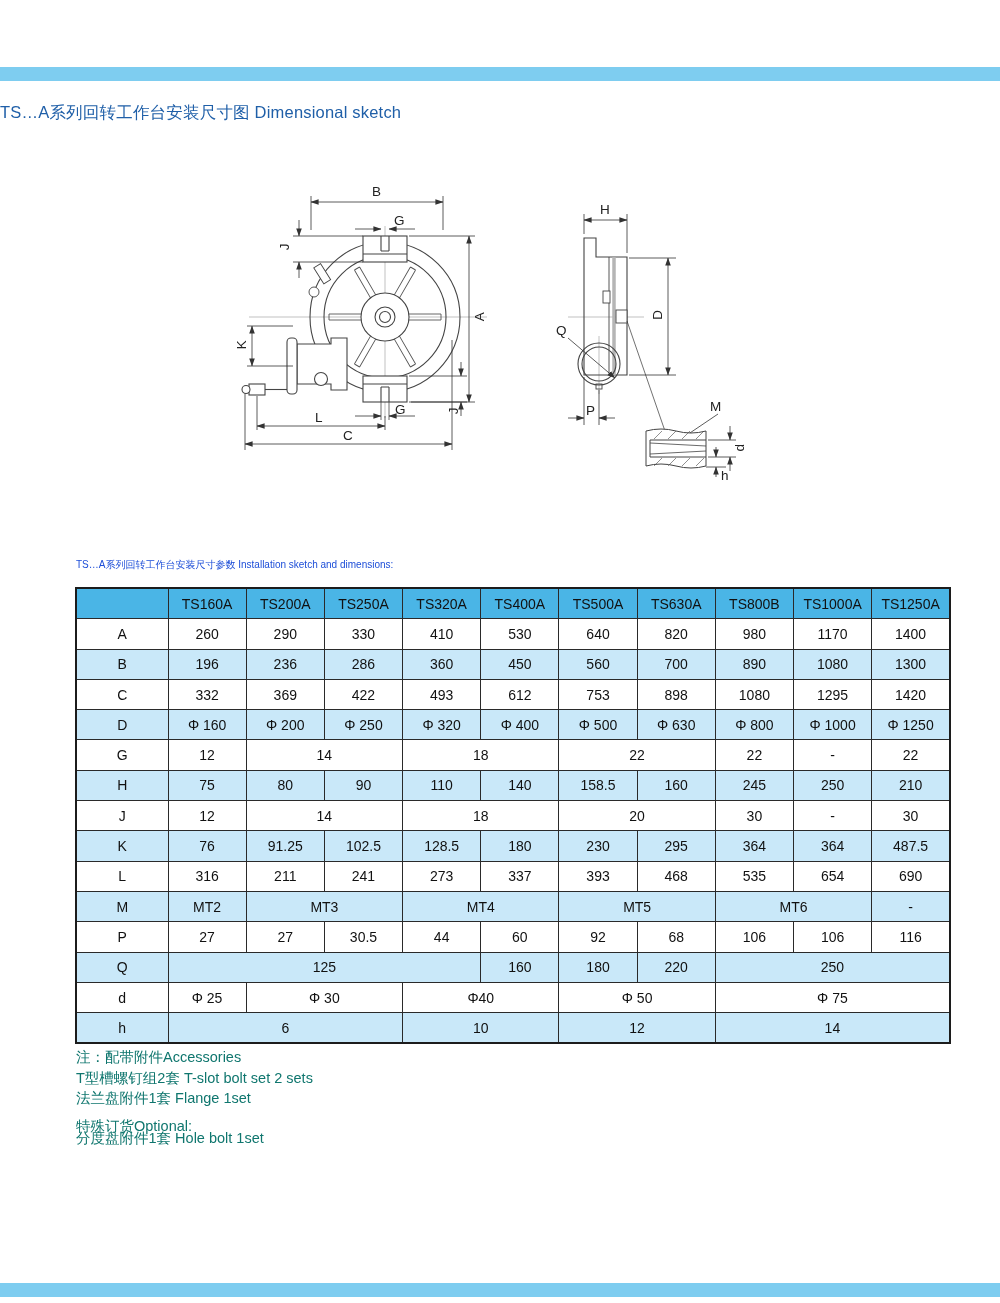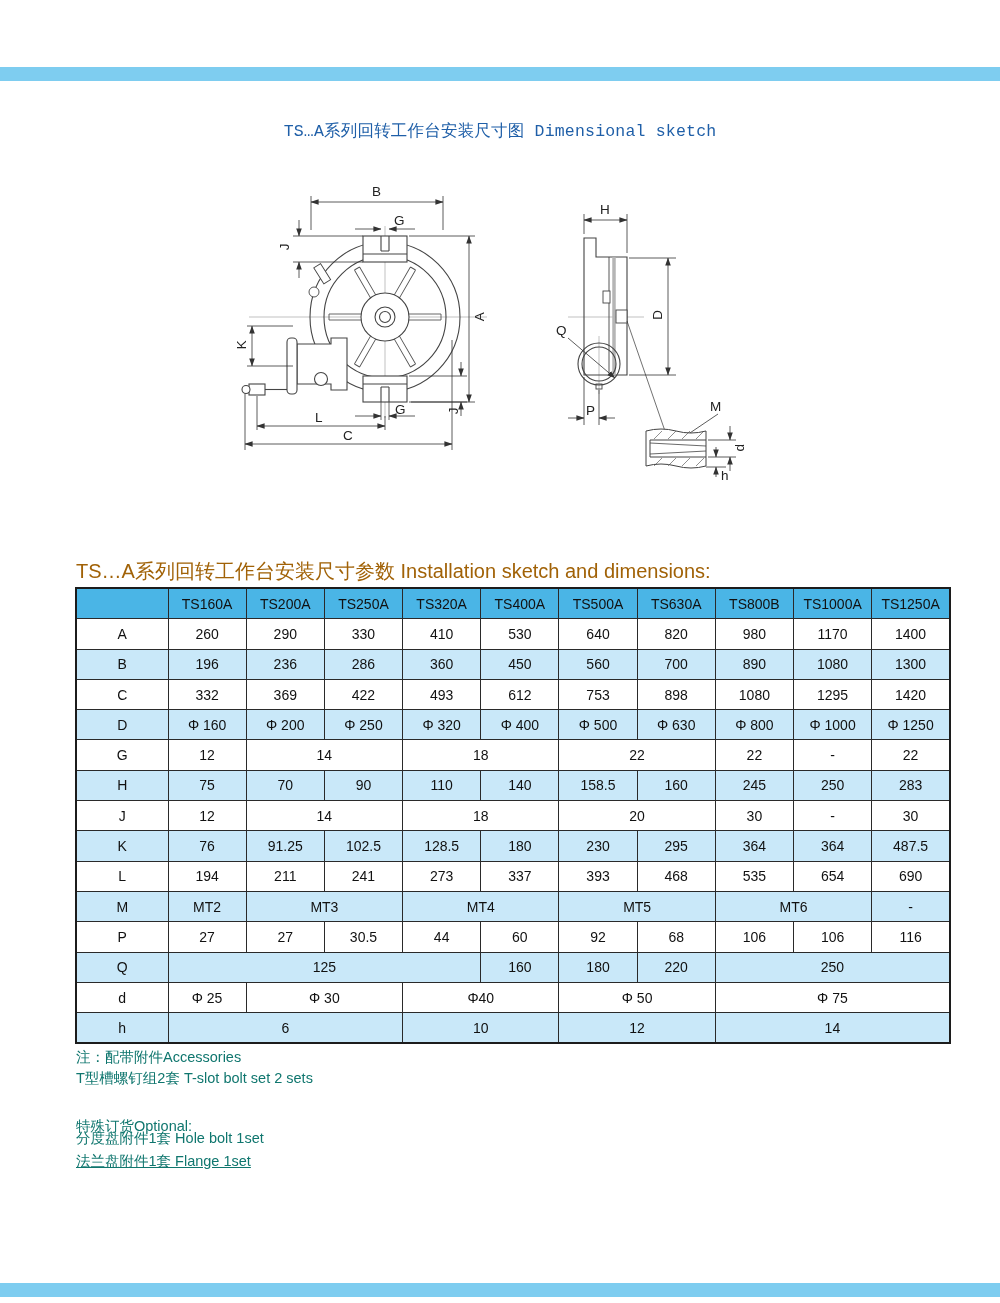--- a/index.html
+++ b/index.html
@@ -4,50 +4,50 @@
 <style>
   html,body { margin:0; padding:0; background:#fff; }
   #page {
     position:relative; width:1000px; height:1303px; background:#fff;
     font-family:"Liberation Sans", sans-serif; color:#1a1a1a; overflow:hidden;
   }
   .bar { position:absolute; left:0; width:1000px; height:14px; }
   #bar-top { top:67px; }
   #bar-bottom { top:1283px; }
   #doc-title {
-    position:absolute; top:120px; left:0; width:1000px; text-align:center;
-    font-size:16.5px; letter-spacing:.2px;font-family:Liberation Mono, monospace;
+    position:absolute; top:102px; left:0; width:1000px; text-align:left;
+    font-size:16.5px; letter-spacing:.2px;
   }
   .draw { position:absolute; }
   #front-view { left:235px; top:180px; width:265px; height:305px; }
   #side-view  { left:540px; top:180px; width:225px; height:305px; }
   .dlbl { position:absolute; font-size:13.5px; color:#222; line-height:1; }
   .rot { transform:rotate(-90deg); transform-origin:center; display:inline-block; }
   #table-caption {
-    position:absolute; left:76px; top:558px; font-size:20px; color:#a16207;
+    position:absolute; left:76px; top:558px; font-size:10px; color:#1d4ed8;
   }
   #dims-table {
     position:absolute; left:75px; top:587px; width:876px;
     border-collapse:collapse; table-layout:fixed;
     border:2px solid #1c1c1c;
   }
   #dims-table th, #dims-table td {
     border:1px solid #2a2a2a; height:29.3px; padding:0;
     text-align:center; vertical-align:middle;
     font-size:14px; font-weight:normal; color:#111;
   }
   #dims-table thead th { background:#4ab5e6; }
   #dims-table tbody tr.alt th, #dims-table tbody tr.alt td { background:#c9e8f9; }
   #dims-table col.lblcol { width:92px; }
   .note { position:absolute; left:76px; font-size:14.5px; color:#0f766e; }
   #note-1 { top:1048px; }
   #note-2 { top:1069px; }
   #note-3 { top:1117px; }
   #note-4 { top:1129px; }
-  #note-5 { top:1152px;text-decoration:underline; }
+  #note-5 { top:1089px; }
   svg { display:block; }
 </style>
 </head>
 <body>
 
 <div id="page">
 
   <div class="bar" id="bar-top" style="background: rgb(126, 205, 240);"></div>
 
   <div id="doc-title" style="color: rgb(31, 95, 168);">TS…A系列回转工作台安装尺寸图 Dimensional sketch</div>
@@ -337,29 +337,29 @@
           <td colspan="2">14</td>
           <td colspan="2">18</td>
           <td colspan="2">22</td>
           <td>22</td>
           <td>-</td>
           <td>22</td>
         </tr>
         <tr class="alt">
           <th>H</th>
           <td>75</td>
-          <td>70</td>
+          <td>80</td>
           <td>90</td>
           <td>110</td>
           <td>140</td>
           <td>158.5</td>
           <td>160</td>
           <td>245</td>
           <td>250</td>
-          <td>283</td>
+          <td>210</td>
         </tr>
         <tr>
           <th>J</th>
           <td>12</td>
           <td colspan="2">14</td>
           <td colspan="2">18</td>
           <td colspan="2">20</td>
           <td>30</td>
           <td>-</td>
           <td>30</td>
@@ -372,21 +372,21 @@
           <td>128.5</td>
           <td>180</td>
           <td>230</td>
           <td>295</td>
           <td>364</td>
           <td>364</td>
           <td>487.5</td>
         </tr>
         <tr>
           <th>L</th>
-          <td>194</td>
+          <td>316</td>
           <td>211</td>
           <td>241</td>
           <td>273</td>
           <td>337</td>
           <td>393</td>
           <td>468</td>
           <td>535</td>
           <td>654</td>
           <td>690</td>
         </tr>

